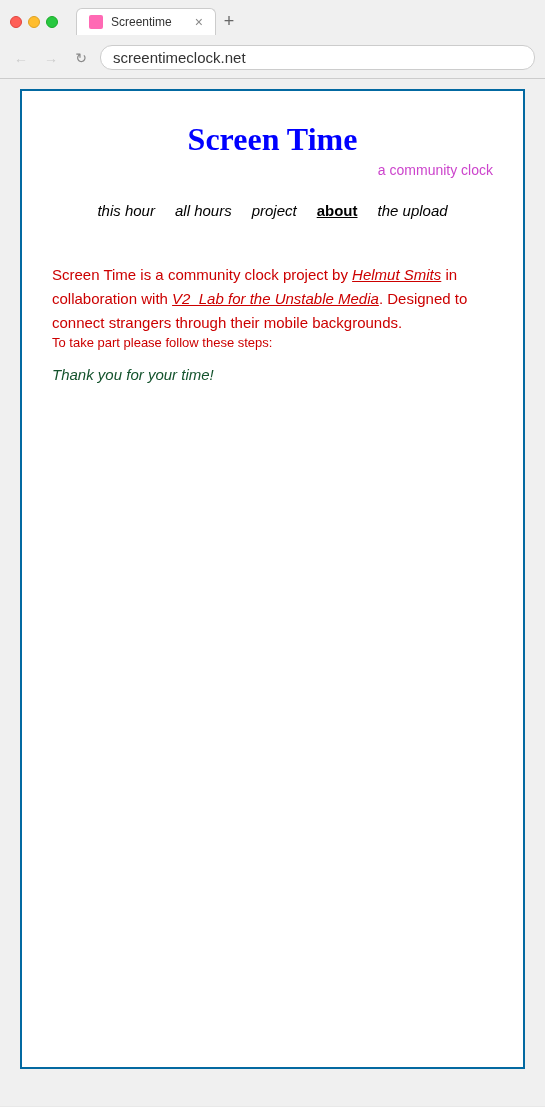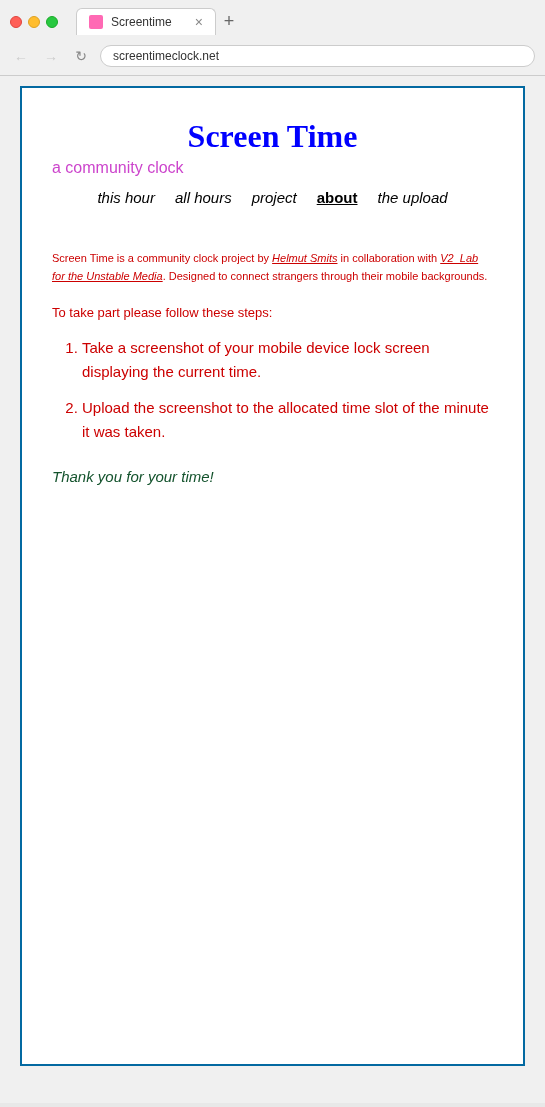--- a/index.html
+++ b/index.html
@@ -113,21 +113,21 @@
     }
 
     .nav-btn.disabled { color: #ccc; cursor: default; }
 
     .url-field {
       flex: 1;
       background: white;
       border: 1px solid #ccc;
       border-radius: 12px;
       padding: 3px 12px;
-      font-size: 12px;
+      font-size: 15px;
       color: #333;
       display: flex;
       align-items: flex-end;
     }
 
     
     .page-wrapper {
       background: #f0f0f0;
       padding: 10px 20px 20px 20px;
       min-height: calc(1107px - 80px);
@@ -143,24 +143,24 @@
     .site-title {
       text-align: center;
       color: #0000ff;
       font-size: 32px;
       font-weight: bold;
       font-family: Georgia, serif;
       margin-bottom: 4px;
     }
 
     .site-subtitle {
-      text-align: left;
+      text-align: right;
       color: #cc44cc;
-      font-size: 16px;
-      margin-bottom: 12px;
+      font-size: 14px;
+      margin-bottom: 24px;
     }
 
     
     .nav-bar {
       display: flex;
       justify-content: center;
       gap: 20px;
       margin-bottom: 30px;
       padding-bottom: 4px;
     }
@@ -180,23 +180,22 @@
       text-decoration: underline;
     }
 
     
     .content-area {
       padding: 10px 0;
     }
 
     .description {
       color: #cc0000;
-      font-size: 11px;
+      font-size: 15px;
       line-height: 1.6;
-      margin-bottom: 20px;
     }
 
     .description a {
       color: #cc0000;
       text-decoration: underline;
       font-style: italic;
     }
 
     .steps-intro {
       color: #cc0000;
@@ -265,26 +264,18 @@
       <a class="nav-link">the upload</a>
     </nav>
 
     <div class="content-area">
       <p class="description">
         <span>Screen Time is a community clock project by </span><a>Helmut Smits</a><span> in collaboration with </span><a style="font-style:italic;text-decoration:underline;">V2_Lab for the Unstable Media</a><span>. Designed to connect strangers through their mobile backgrounds.</span>
       </p>
 
       <p class="steps-intro">To take part please follow these steps:</p>
 
-      <ol class="steps-list">
-        <li>
-          <span>Take a screenshot of your mobile device lock screen displaying the current time.</span>
-        </li>
-        <li>
-          <span>Upload the screenshot to the allocated time slot of the minute it was taken.</span>
-        </li>
-      </ol>
 
       <p class="thank-you">Thank you for your time!</p>
     </div>
 
   </div>
 </div>
 
 </body></html>

